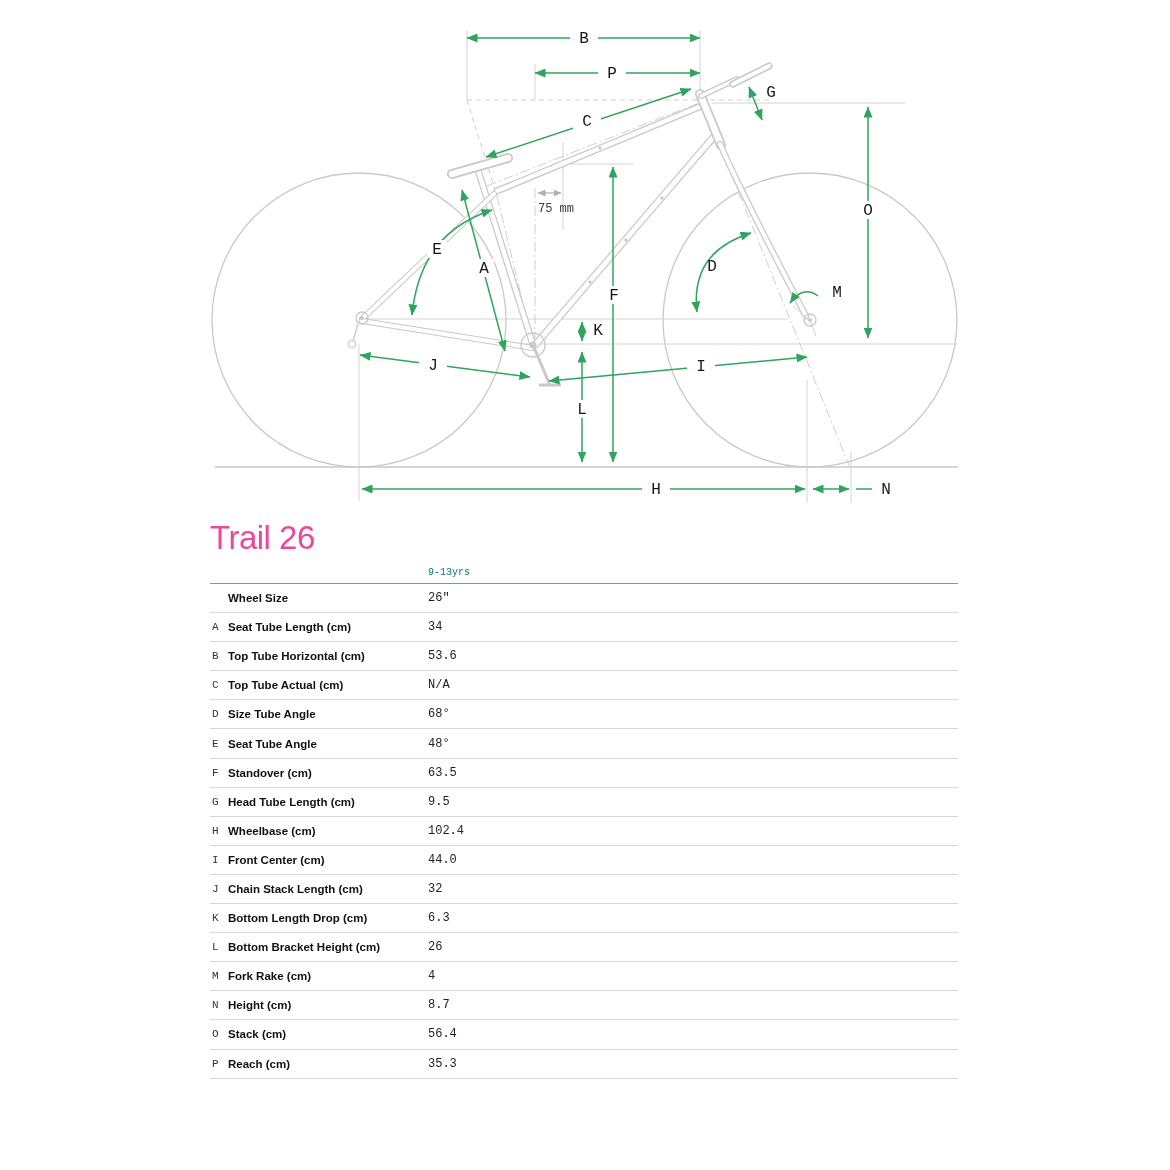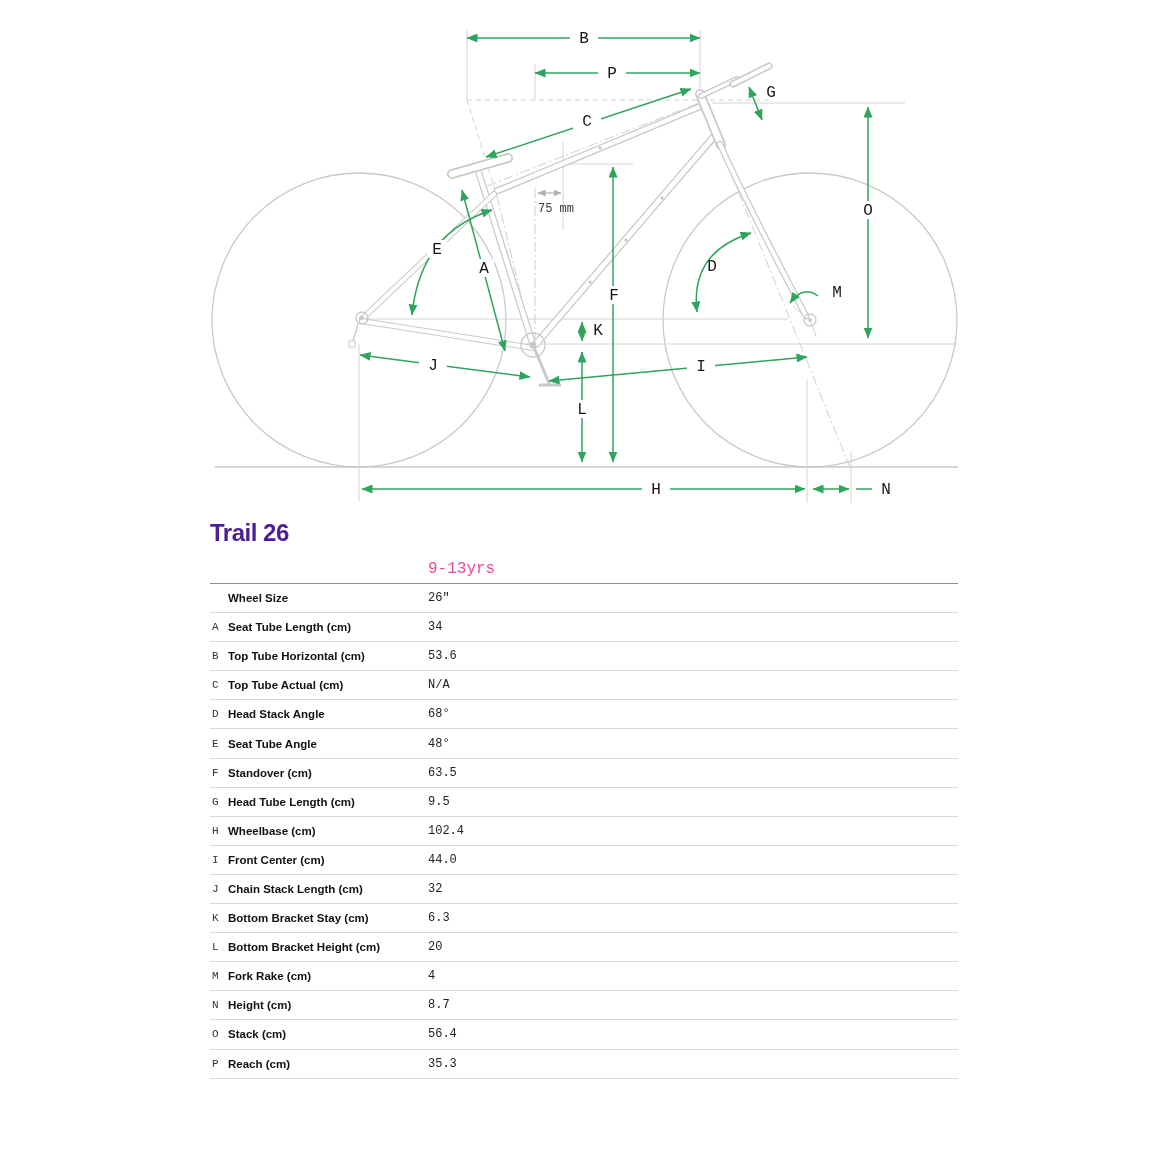--- a/index.html
+++ b/index.html
@@ -2,28 +2,28 @@
 <html><head>
 <meta charset="utf-8">
 <style>
   html,body{margin:0;padding:0;}
   body{
     width:1170px;height:1170px;position:relative;background:#fff;
     font-family:"Liberation Sans",sans-serif;overflow:hidden;
   }
   .diagram-wrap{position:absolute;top:0;left:0;width:1170px;height:520px;}
   .page-title{
-    position:absolute;left:210px;top:521px;font-size:24px;font-weight:bold;
-    color:#4c1d95;letter-spacing:-0.5px;line-height:1;
+    position:absolute;left:210px;top:521px;font-size:33px;font-weight:normal;
+    color:#ec4899;letter-spacing:-0.5px;line-height:1;
   }
   .geo-table{position:absolute;left:210px;top:557px;width:748px;}
   .geo-header{height:26px;border-bottom:1px solid #8f8f8f;position:relative;}
   .geo-header .col-head{
     position:absolute;left:218px;bottom:5px;
-    font-family:"Liberation Mono",monospace;font-size:16px;color:#ec4899;
+    font-family:"Liberation Mono",monospace;font-size:10px;color:#0f766e;
   }
   .geo-row{height:28.1px;border-bottom:1px solid #d8d8d8;position:relative;}
   .geo-row .letter{
     position:absolute;left:2px;top:50%;transform:translateY(-50%);
     font-family:"Liberation Mono",monospace;font-size:11px;color:#333;
   }
   .geo-row .label{
     position:absolute;left:18px;top:50%;transform:translateY(-50%);
     font-size:11.5px;font-weight:bold;color:#111;white-space:nowrap;
   }
@@ -216,21 +216,21 @@
   </div>
 
   <div class="geo-row">
     <span class="letter">C</span>
     <span class="label">Top Tube Actual (cm)</span>
     <span class="value">N/A</span>
   </div>
 
   <div class="geo-row">
     <span class="letter">D</span>
-    <span class="label">Head Stack Angle</span>
+    <span class="label">Size Tube Angle</span>
     <span class="value">68°</span>
   </div>
 
   <div class="geo-row">
     <span class="letter">E</span>
     <span class="label">Seat Tube Angle</span>
     <span class="value">48°</span>
   </div>
 
   <div class="geo-row">
@@ -258,28 +258,28 @@
   </div>
 
   <div class="geo-row">
     <span class="letter">J</span>
     <span class="label">Chain Stack Length (cm)</span>
     <span class="value">32</span>
   </div>
 
   <div class="geo-row">
     <span class="letter">K</span>
-    <span class="label">Bottom Bracket Stay (cm)</span>
+    <span class="label">Bottom Length Drop (cm)</span>
     <span class="value">6.3</span>
   </div>
 
   <div class="geo-row">
     <span class="letter">L</span>
     <span class="label">Bottom Bracket Height (cm)</span>
-    <span class="value">20</span>
+    <span class="value">26</span>
   </div>
 
   <div class="geo-row">
     <span class="letter">M</span>
     <span class="label">Fork Rake (cm)</span>
     <span class="value">4</span>
   </div>
 
   <div class="geo-row">
     <span class="letter">N</span>

